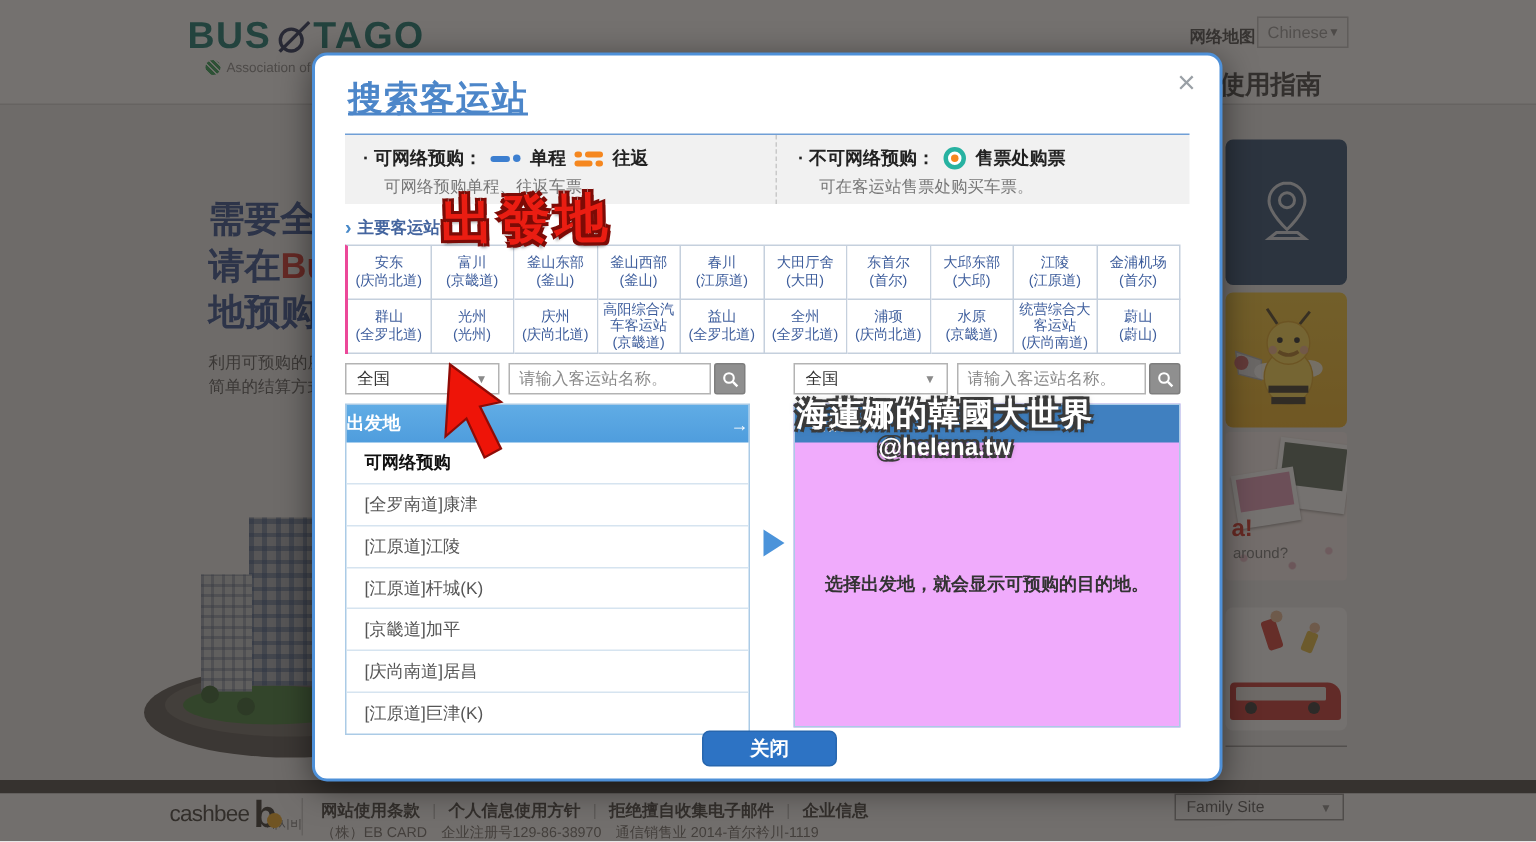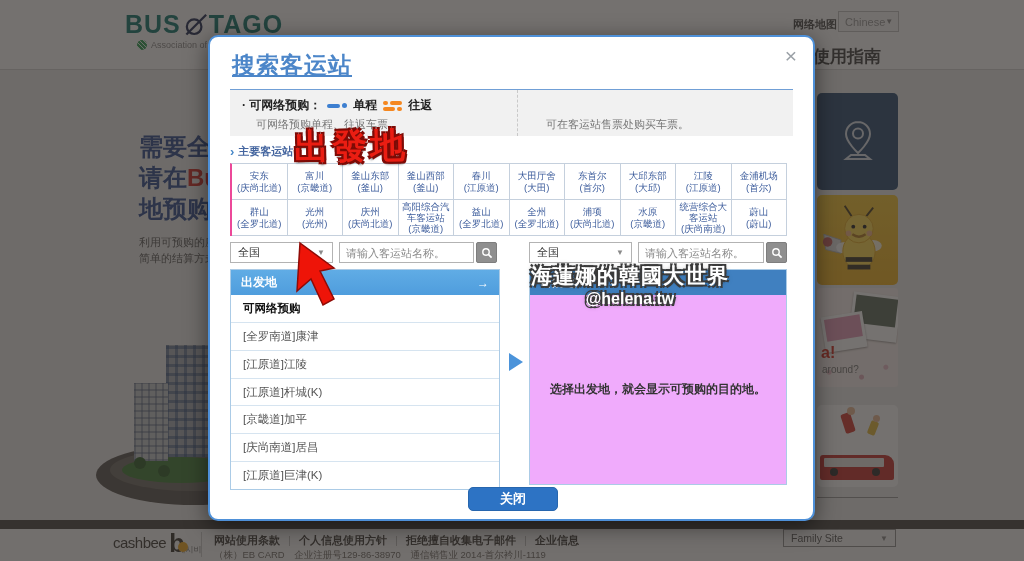--- a/index.html
+++ b/index.html
@@ -109,21 +109,21 @@
   .sel1 { left:20px; top:205px; width:103px; }
   .sel2 { left:319px; top:205px; width:103px; }
   .inp { height:21px; border:1px solid #b3b3b3; padding:0 6px; font-size:11px; color:#333; font-family:inherit; }
   .inp::placeholder { color:#8b8b8b; }
   .inp1 { left:129px; top:205px; width:135px; }
   .inp2 { left:428px; top:205px; width:126px; }
   .search-btn { top:205px; width:21px; height:21px; background:#8f8f8f; border:1px solid #7e7e7e; border-radius:2px; display:flex; align-items:center; justify-content:center; cursor:pointer; }
   .btn1 { left:266px; } .btn2 { left:556px; }
 
   .dep-panel { left:20px; top:232px; width:270px; height:221px; border:1px solid #abcbe6; display:flex; flex-direction:column; background:#fff; }
-  .dep-header { height:25px; flex:0 0 25px; background:linear-gradient(#60ace5,#4f9ddd); color:#fff; font-size:12px; font-weight:bold; display:flex; align-items:center; justify-content:space-between; padding:0 10px; }
+  .dep-header { height:25px; flex:0 0 25px; background:linear-gradient(#60ace5,#4f9ddd); color:#fff; font-size:12px; font-weight:bold; display:flex; align-items:center; justify-content:space-between; padding:0 0; }
   .dep-list { flex:1; display:flex; flex-direction:column; }
   .dep-row { flex:1; display:flex; align-items:center; padding:0 12px; font-size:11.5px; color:#555; border-top:1px solid #d6e4f0; cursor:pointer; }
   .dep-row.group { font-weight:bold; color:#111; border-top:none; cursor:default; }
 
   .mid-triangle { left:299px; top:316px; width:0; height:0; border-left:14px solid #4b93da; border-top:9px solid transparent; border-bottom:9px solid transparent; }
 
   .dest-panel { left:319px; top:232px; width:258px; height:216px; border:1px solid #abcbe6; display:flex; flex-direction:column; background:#f0abfc; }
   .dest-header { height:25px; flex:0 0 25px; background:#4080c0; color:#fff; font-size:12px; font-weight:bold; display:flex; align-items:center; padding:0 10px; }
   .dest-body { flex:1; display:flex; align-items:center; justify-content:center; text-align:center; font-size:12px; font-weight:bold; color:#333; padding:0 14px; }
 
@@ -285,20 +285,27 @@
             </span>
           <span class="r">
               <i class="l"></i>
               <i class="s"></i>
             </span>
         </span>
         <span data-interactable="false">往返</span>
       </div>
       <div class="leg-cap leg-cap-left" data-interactable="false">可网络预购单程、往返车票。</div>
       <div class="leg-vdiv" data-interactable="false"></div>
+      <div class="leg-label leg-right" data-interactable="false">
+        <span data-interactable="false">· 不可网络预购：</span>
+        <span class="ic-ticket" data-interactable="false">
+            <b></b>
+          </span>
+        <span data-interactable="false">售票处购票</span>
+      </div>
       <div class="leg-cap leg-cap-right" data-interactable="false">可在客运站售票处购买车票。</div>
     </div>
 
     <div class="m-main-label" data-interactable="false">
       <span class="chev" data-interactable="false">›</span>
       <span data-interactable="false">主要客运站</span>
     </div>
 
     <div class="station-grid" data-interactable="false">
       <div class="st-cell" data-interactable="true">

